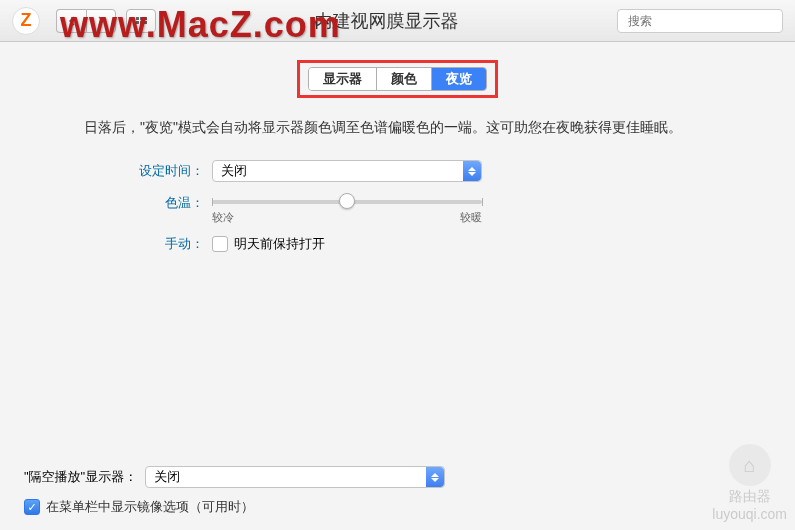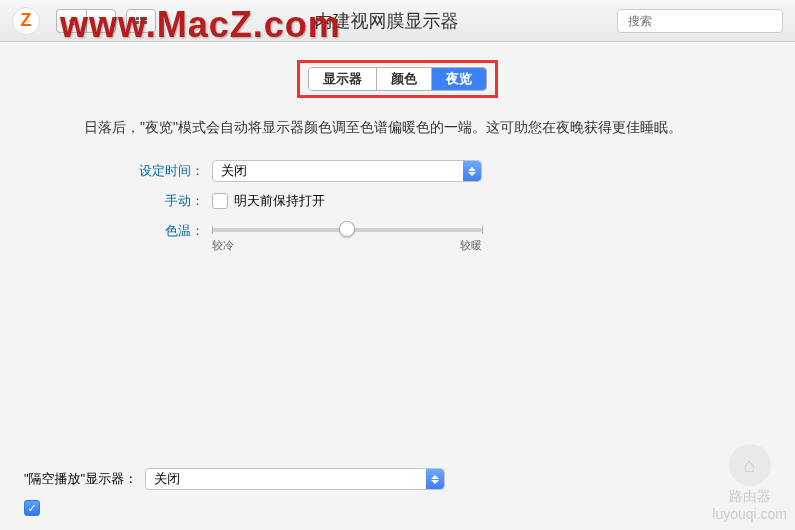--- a/index.html
+++ b/index.html
@@ -115,57 +115,58 @@
   <div class="form-area">
 
     <div class="form-row">
       <div class="form-label">设定时间：</div>
       <div class="select-ctl">
         <span>关闭</span>
         <div class="select-arrows"></div>
       </div>
     </div>
 
-    <div class="form-row">
-      <div class="form-label">手动：</div>
-      <div style="display:flex;align-items:center;">
-        <div class="checkbox"></div>
-        <span>明天前保持打开</span>
-      </div>
-    </div>
-
     <div class="form-row" style="align-items:flex-start;">
       <div class="form-label" style="padding-top:2px;">色温：</div>
       <div class="slider-wrap">
         <div class="slider-track">
           <div class="slider-tick" style="left:0"></div>
           <div class="slider-tick" style="left:100%"></div>
           <div class="slider-thumb" style="left:calc(50% - 8px)"></div>
         </div>
         <div class="slider-labels">
           <span>较冷</span>
           <span>较暖</span>
         </div>
+      </div>
+    </div>
+
+    <div class="form-row">
+      <div class="form-label">手动：</div>
+      <div style="display:flex;align-items:center;">
+        <div class="checkbox"></div>
+        <span>明天前保持打开</span>
       </div>
     </div>
 
   </div>
 
 </div>
 
 <div class="bottom-section">
   <div class="airplay-row">
     <span class="airplay-label">"隔空播放"显示器：</span>
     <div class="airplay-select">
       <span>关闭</span>
       <div class="select-arrows"></div>
     </div>
   </div>
   <div class="mirror-row">
     <div class="checkbox checked">✓</div>
+    <span>在菜单栏中显示镜像选项（可用时）</span>
   </div>
 </div>
 
 <div class="corner-badge">
   <div class="circ">⌂</div>
   <div class="txt">路由器</div>
   <div class="txt">luyouqi.com</div>
 </div>
 
 </body></html>

